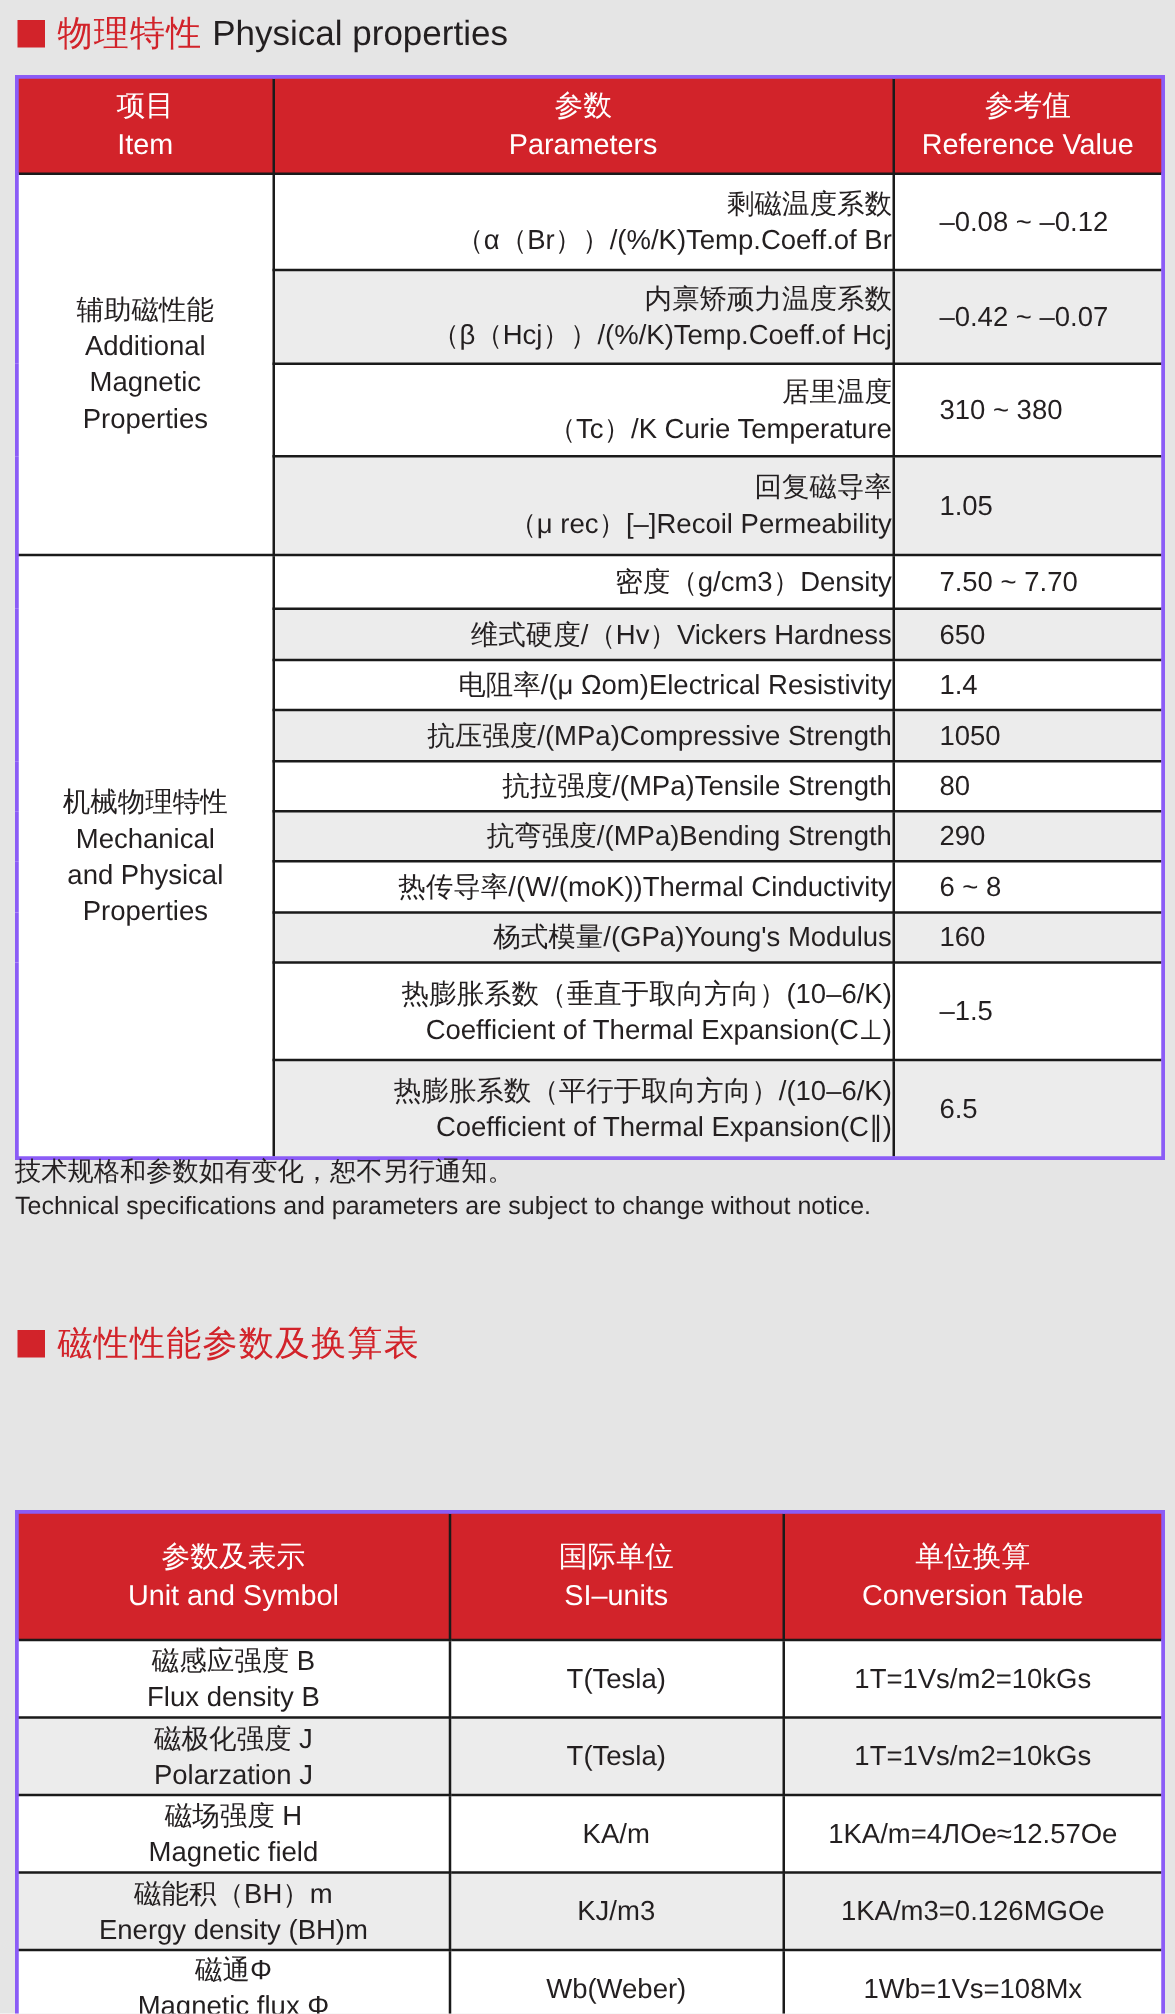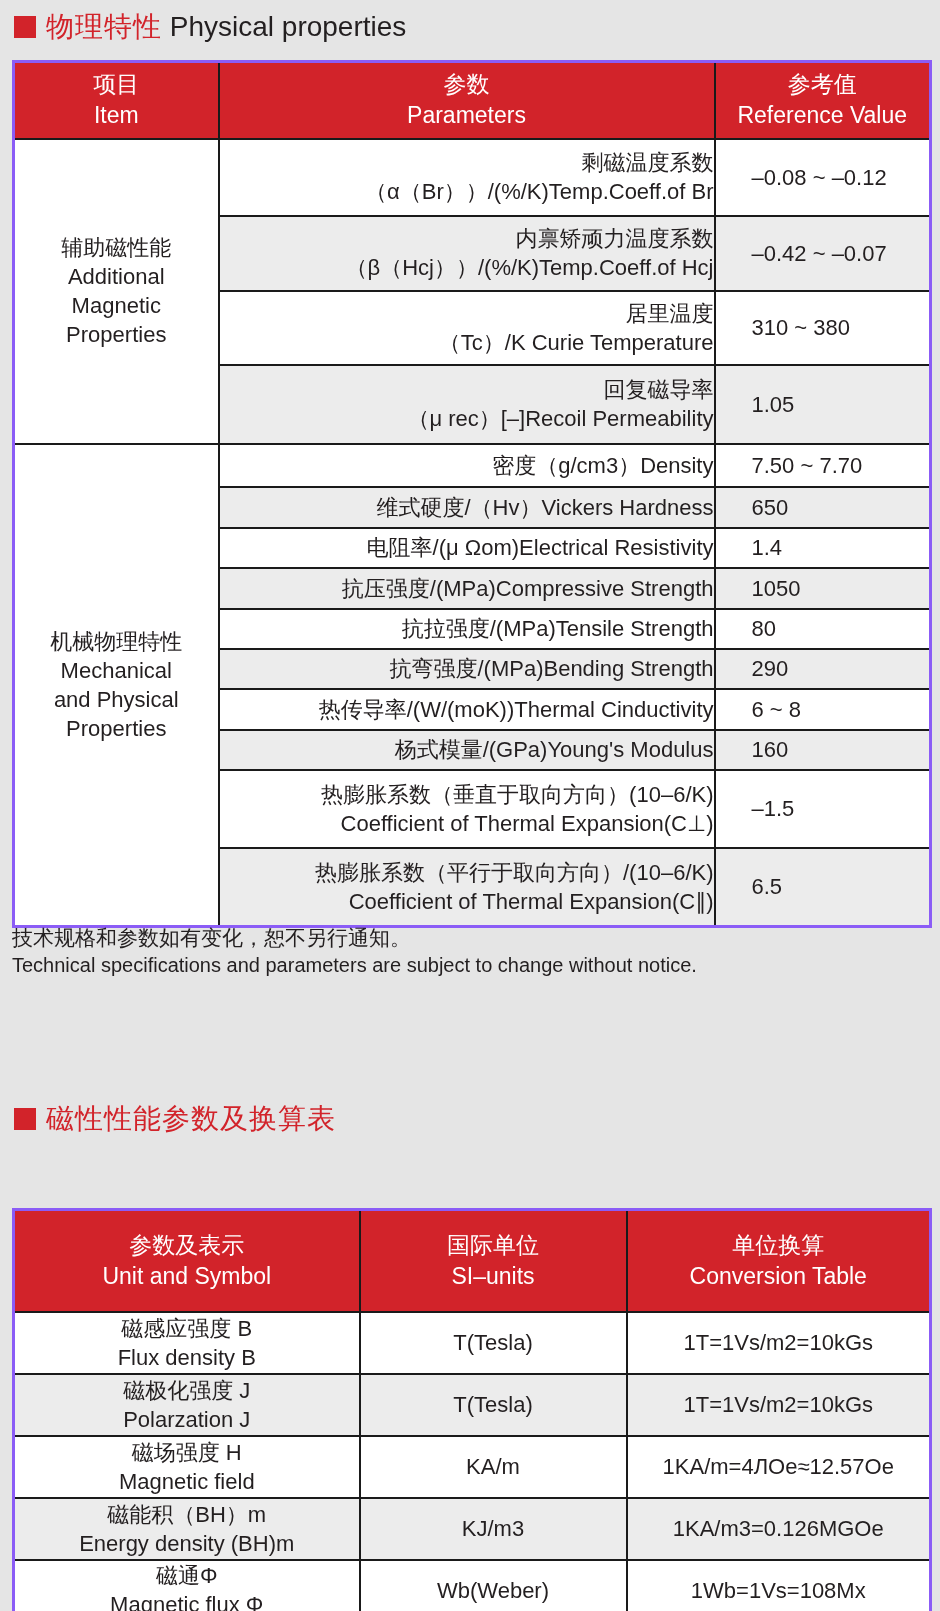--- a/index.html
+++ b/index.html
@@ -6,21 +6,21 @@
   html,body { background:#fff; }
   body { font-family:"Liberation Sans","DejaVu Sans",sans-serif; color:#231f20; }
   .page { position:relative; width:940px; height:1611px; background:#e5e5e5; overflow:hidden; }
 
   
   .heading { position:absolute; left:14px; white-space:nowrap; }
   .heading .bullet { display:inline-block; width:22px; height:22px; background:#d2232a; margin-right:10px; vertical-align:-2px; }
   .heading .zh { color:#d2232a; font-size:28px; font-weight:500; letter-spacing:1px; }
   .heading .en { color:#231f20; font-size:28px; font-weight:500; }
   #heading1 { top:8px; }
-  #heading2 { top:1100px; }
+  #heading2 { top:1056px; }
   #heading2 .sub { margin-left:33px; margin-top:4px; font-size:27px; font-weight:500; color:#231f20; white-space:nowrap; }
 
   
   table { border-collapse:collapse; table-layout:fixed; position:absolute; left:12px; background:#fff; }
   th, td { border:2px solid #1a1a1a; vertical-align:middle; }
   table { border:3px solid #8b5cf6; }
   th { background:#d2232a; color:#ffffff; font-weight:400; font-size:23px; line-height:31px; text-align:center; }
   td { font-size:22px; line-height:29px; }
   td.item { text-align:center; line-height:29px; background:#fff; }
   td.param { text-align:right; padding-left:14px; }

